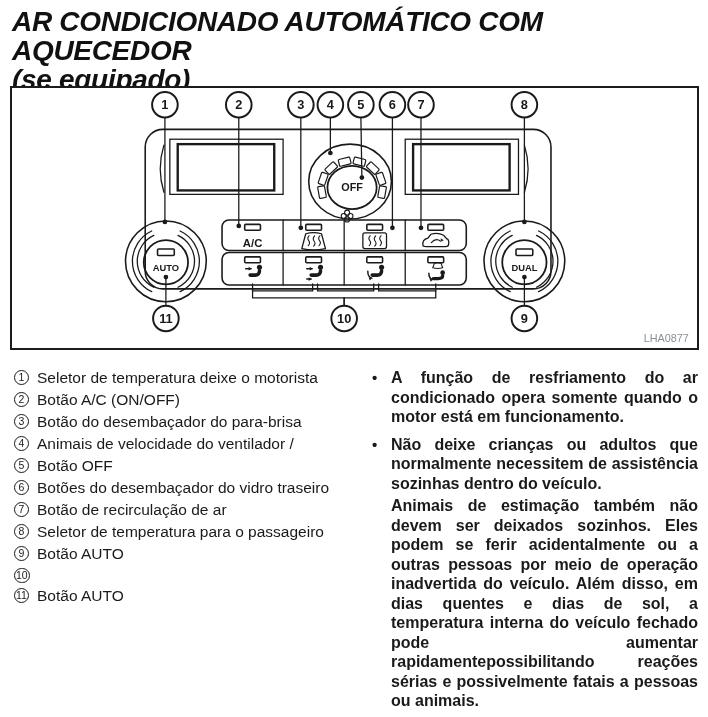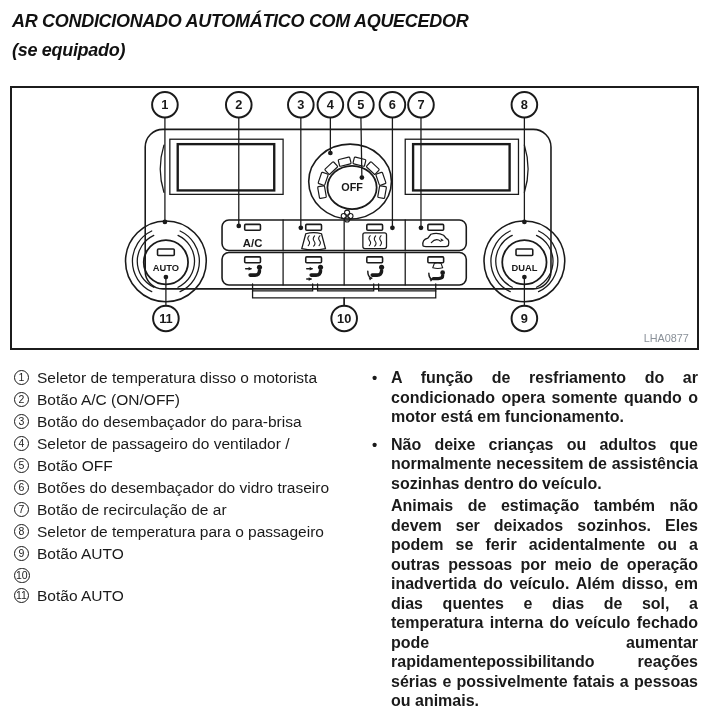--- a/index.html
+++ b/index.html
@@ -3,21 +3,21 @@
 <meta charset="utf-8">
 <style>
   html,body{margin:0;padding:0;background:#ffffff;}
   body{
     width:708px;height:717px;overflow:hidden;
     font-family:"Liberation Sans", sans-serif;
     color:#1a1a1a;position:relative;
   }
   .title{
     margin:7px 0 0 12px;
-    font-size:18px;font-weight:bold;font-style:italic;
+    font-size:28px;font-weight:bold;font-style:italic;
     line-height:29px;letter-spacing:-0.3px;color:#111;
   }
   .figure-frame{
     position:absolute;left:10px;top:86px;
     width:685px;height:260px;
     border:2px solid #1c1c1c;background:#fff;
   }
   .figure-frame svg{display:block;width:100%;height:100%;}
   .columns{
     position:absolute;left:14px;top:368px;width:684px;
@@ -259,33 +259,33 @@
 
   <text x="684" y="258" text-anchor="end" font-size="11" fill="#8a9199" stroke="none">LHA0877</text>
 </svg>
 </div>
 
 <div class="columns">
 
   <div class="col-left">
     <div class="legend-item">
         <span class="cnum">1</span>
-        <span>Seletor de temperatura disso o motorista</span>
+        <span>Seletor de temperatura deixe o motorista</span>
       </div>
     <div class="legend-item">
         <span class="cnum">2</span>
         <span>Botão A/C (ON/OFF)</span>
       </div>
     <div class="legend-item">
         <span class="cnum">3</span>
         <span>Botão do desembaçador do para-brisa</span>
       </div>
     <div class="legend-item">
         <span class="cnum">4</span>
-        <span>Seletor de passageiro do ventilador /</span>
+        <span>Animais de velocidade do ventilador /</span>
       </div>
     <div class="legend-item">
         <span class="cnum">5</span>
         <span>Botão OFF</span>
       </div>
     <div class="legend-item">
         <span class="cnum">6</span>
         <span>Botões do desembaçador do vidro traseiro</span>
       </div>
     <div class="legend-item">

